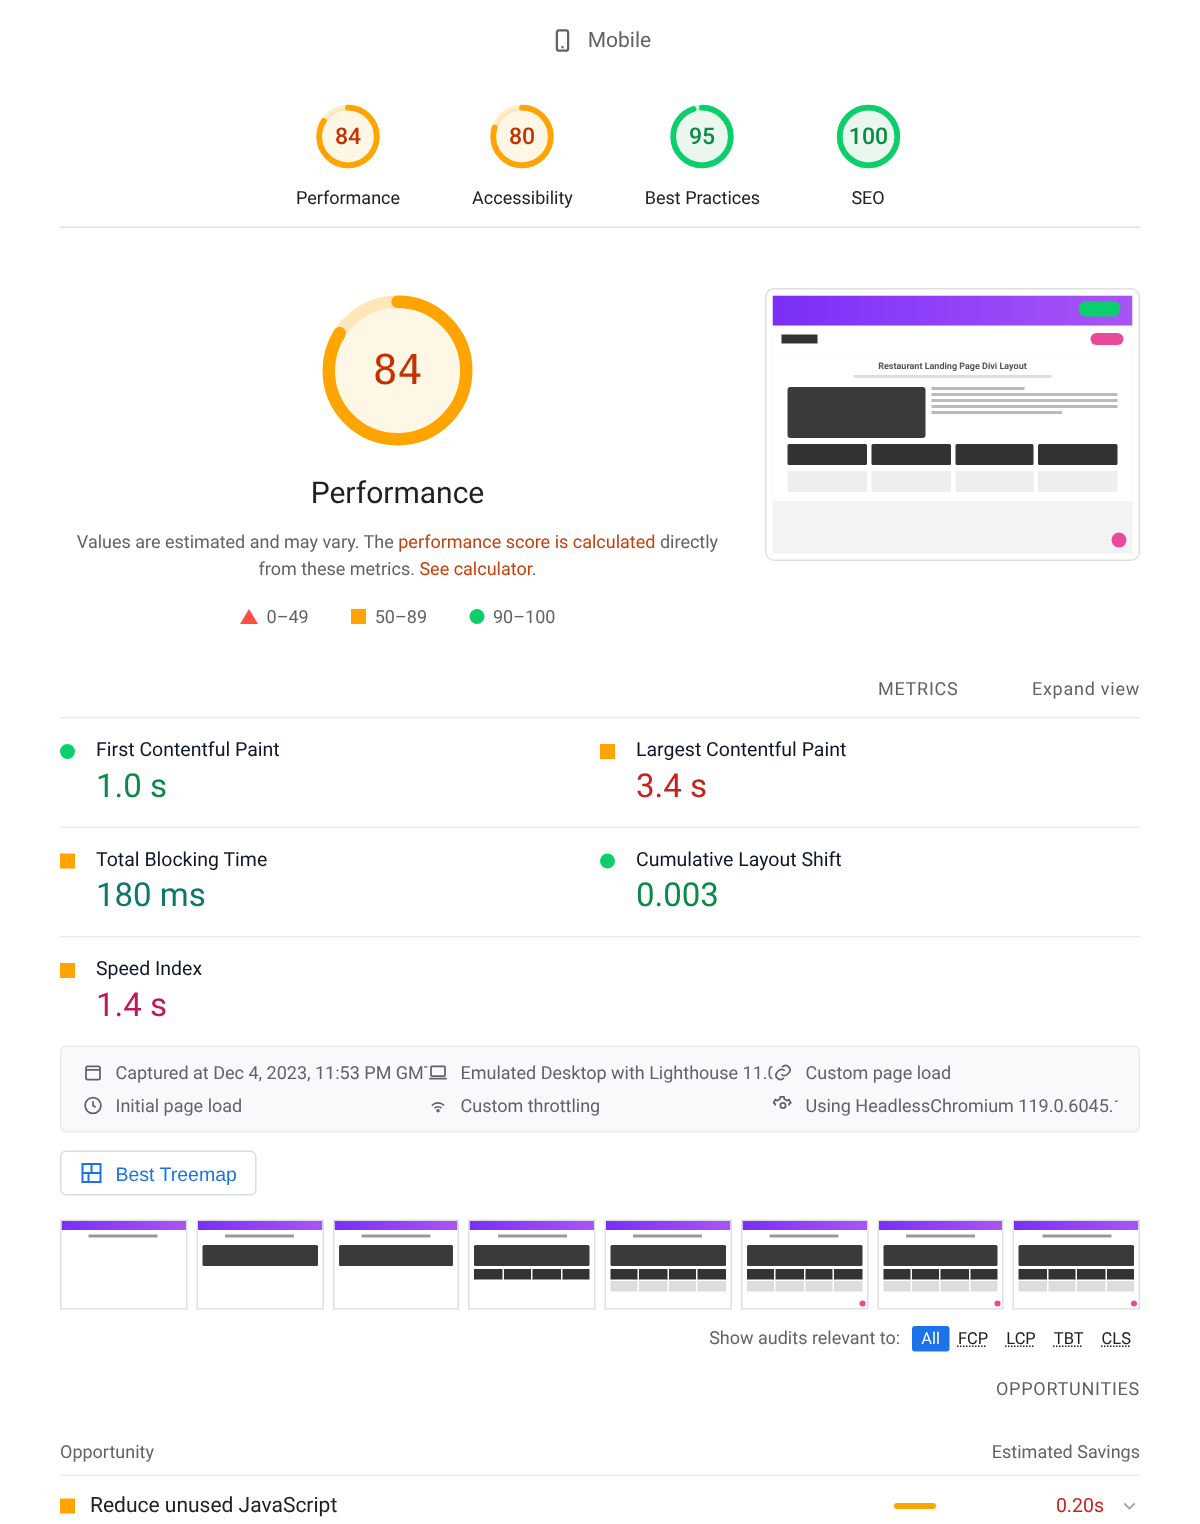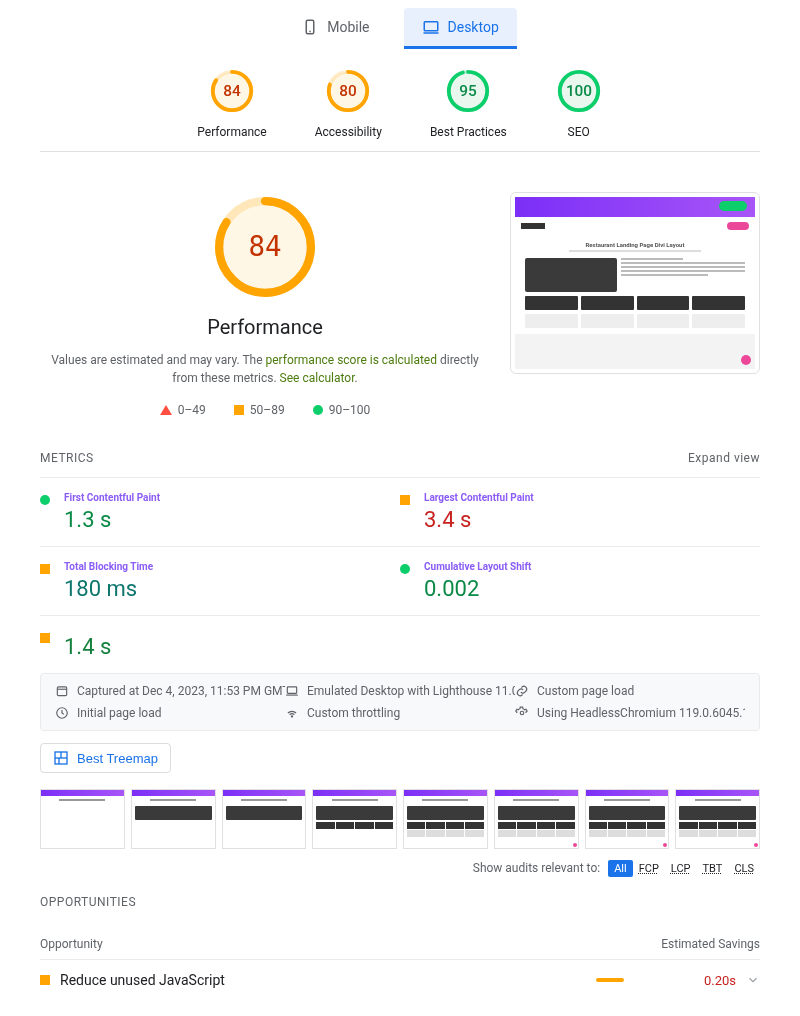--- a/index.html
+++ b/index.html
@@ -51,21 +51,21 @@
     align-items: flex-start;
   }
   .hero-left {
     flex: 1;
     text-align: center;
     padding: 0 10px;
   }
   .hero-gauge-svg { width: 110px; height: 110px; margin: 0 auto; }
   .hero-title { font-size: 20px; margin-top: 10px; font-weight: 400; }
   .hero-note { font-size: 12px; color: #5f6368; margin-top: 12px; line-height: 1.5; }
-  .hero-note a { color: #4d7c0f; text-decoration: none; }
+  .hero-note a { color: #c2410c; text-decoration: none; }
   .legend {
     display: flex;
     justify-content: center;
     gap: 28px;
     margin-top: 16px;
     font-size: 12px;
     color: #5f6368;
   }
   .legend-item { display: flex; align-items: center; gap: 6px; }
   .tri { width: 0; height: 0; border-left: 6px solid transparent; border-right: 6px solid transparent; border-bottom: 10px solid #ff4e42; }
@@ -99,21 +99,21 @@
   .ss-thumb { flex:1; height:14px; background:#333; border-radius:1px; }
   .ss-fab { position:absolute; right:4px; bottom:4px; width:10px; height:10px; border-radius:50%; background:#ec4899; }
 
   .section-header {
     font-size: 12px;
     letter-spacing: 0.5px;
     color: #5f6368;
     padding: 0 40px;
     margin-top: 34px;
     display: flex;
-    justify-content: space-between;
+    justify-content: flex-end;
     align-items: center;
     gap: 29px;
   }
   .expand { font-size: 12px; color: #5f6368; cursor: pointer; margin-left: 20px; }
   .metrics-grid {
     display: grid;
     grid-template-columns: 1fr 1fr;
     gap: 0;
     padding: 12px 40px 0;
   }
@@ -123,21 +123,21 @@
     position: relative;
   }
   .metric-marker {
     position: absolute;
     left: 0;
     top: 17px;
     width: 10px;
     height: 10px;
   }
   .metric-marker.cir { border-radius:50%; }
-  .metric-name { font-size: 10px; color: #8b5cf6; font-weight: bold; }
+  .metric-name { font-size: 13px; color: #0f172a; }
   .metric-value { font-size: 22px; margin-top: 4px; font-weight: 400; }
   
   .env-box {
     margin: 0 40px;
     background: #f8f9fa;
     border: 1px solid #ebebeb;
     border-radius: 4px;
     padding: 10px 14px;
     font-size: 12px;
     color: #5f6368;
@@ -238,27 +238,20 @@
 
 
 
 <div class="device-tabs">
   <div class="device-tab">
     <svg viewBox="0 0 24 24" fill="none" stroke="#5f6368" stroke-width="2">
         <rect x="7" y="3" width="10" height="18" rx="2"></rect>
         <line x1="11" y1="18" x2="13" y2="18"></line>
       </svg>
     <span>Mobile</span>
-  </div>
-  <div class="device-tab active">
-    <svg viewBox="0 0 24 24" fill="none" stroke="#1a73e8" stroke-width="2">
-        <rect x="3" y="5" width="18" height="12" rx="1"></rect>
-        <line x1="2" y1="20" x2="22" y2="20"></line>
-      </svg>
-    <span>Desktop</span>
   </div>
 </div>
 
 
 <div class="gauges" id="gauges-row">
     <div class="gauge">
       <svg class="gauge-svg" viewBox="0 0 50 50">
         <circle cx="25" cy="25" r="20" fill="#fff7e6"></circle>
         <circle cx="25" cy="25" r="20" fill="none" stroke="#ffa40033" stroke-width="4"></circle>
         <circle cx="25" cy="25" r="20" fill="none" stroke="#ffa400" stroke-width="4" stroke-linecap="round" stroke-dasharray="105.55751316061705 125.66370614359172" transform="rotate(-90 25 25)"></circle>
@@ -365,40 +358,41 @@
 
 
 <div class="section-header">
   <span>METRICS</span>
   <span class="expand">Expand view</span>
 </div>
 <div class="metrics-grid" id="metrics-grid">
     <div class="metric">
       <span class="metric-marker cir" style="background:#0cce6b"></span>
       <div class="metric-name">First Contentful Paint</div>
-      <div class="metric-value" style="color:#0a8a46">1.3 s</div>
+      <div class="metric-value" style="color:#0a8a46">1.0 s</div>
     </div>
     <div class="metric">
       <span class="metric-marker sq" style="background:#ffa400"></span>
       <div class="metric-name">Largest Contentful Paint</div>
       <div class="metric-value" style="color:#c7221f">3.4 s</div>
     </div>
     <div class="metric">
       <span class="metric-marker sq" style="background:#ffa400"></span>
       <div class="metric-name">Total Blocking Time</div>
       <div class="metric-value" style="color:#0f766e">180 ms</div>
     </div>
     <div class="metric">
       <span class="metric-marker cir" style="background:#0cce6b"></span>
       <div class="metric-name">Cumulative Layout Shift</div>
-      <div class="metric-value" style="color:#0a8a46">0.002</div>
+      <div class="metric-value" style="color:#0a8a46">0.003</div>
     </div>
     <div class="metric">
       <span class="metric-marker sq" style="background:#ffa400"></span>
-      <div class="metric-value" style="color:#15803d">1.4 s</div>
+      <div class="metric-name">Speed Index</div>
+      <div class="metric-value" style="color:#be185d">1.4 s</div>
     </div>
     <div class="metric" style="border-top:1px solid #ebebeb"></div>
   </div>
 
 
 <div class="env-box">
   <div class="env-item">
       <svg viewBox="0 0 24 24" fill="none" stroke="#5f6368" stroke-width="2">
         <rect x="4" y="5" width="16" height="15" rx="2"></rect>
         <line x1="4" y1="9" x2="20" y2="9"></line>

